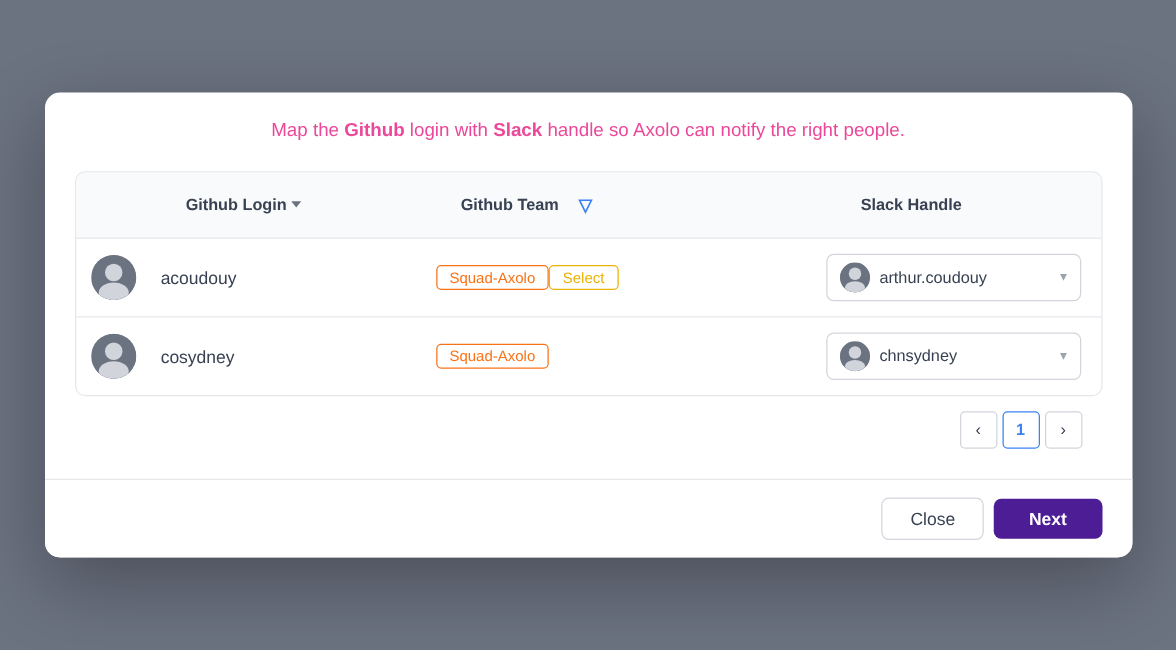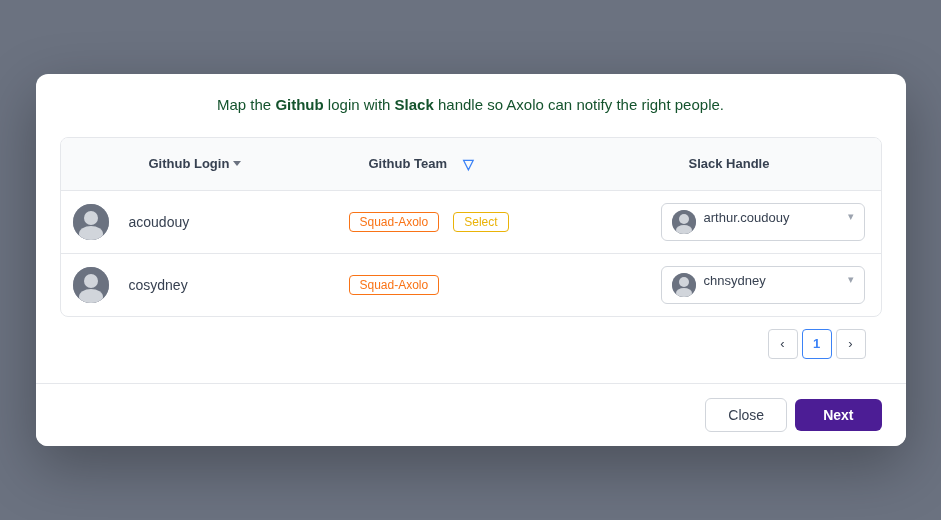--- a/index.html
+++ b/index.html
@@ -40,21 +40,21 @@
       line-height: 1;
       padding: 2px 6px;
       border-radius: 4px;
     }
     .modal-body {
       padding: 20px 24px;
     }
     .description {
       text-align: center;
       font-size: 15px;
-      color: #14532d;
+      color: #ec4899;
       margin-bottom: 20px;
       line-height: 1.5;
     }
     .description b { font-weight: 700; }
     .table-container {
       border: 1px solid #e5e7eb;
       border-radius: 8px;
       overflow: hidden;
     }
     .table-header {
@@ -106,34 +106,35 @@
       margin: 0 auto;
     }
     .avatar svg { width: 36px; height: 36px; }
     .username {
       font-size: 14px;
       color: #374151;
       padding: 0 8px;
     }
     .tags {
       display: flex;
-      gap: 14px;
+      gap: 0;
       flex-wrap: wrap;
       padding: 0 8px;
     }
     .tag {
       padding: 2px 10px;
       border-radius: 4px;
       font-size: 12px;
       font-weight: 500;
     }
     .tag-squad { border: 1px solid #f97316; color: #f97316; background: #fff; }
     .tag-devops { border: 1px solid #eab308; color: #eab308; background: #fff; }
     .slack-handle {
       display: flex;
+      align-items: center;
       gap: 8px;
       border: 1px solid #d1d5db;
       border-radius: 6px;
       padding: 6px 10px;
       margin-right: 16px;
       cursor: pointer;
       background: #fff;
     }
     .slack-avatar {
       width: 24px;

